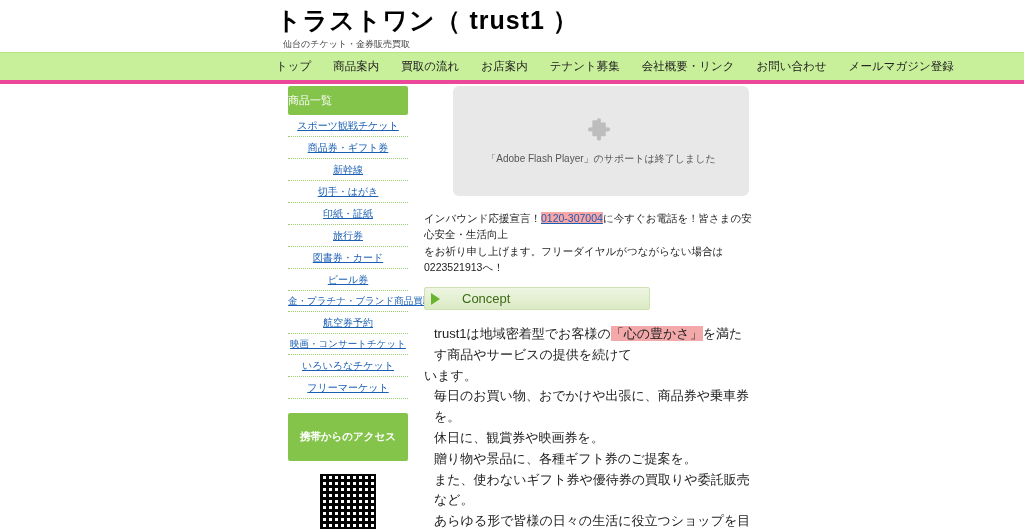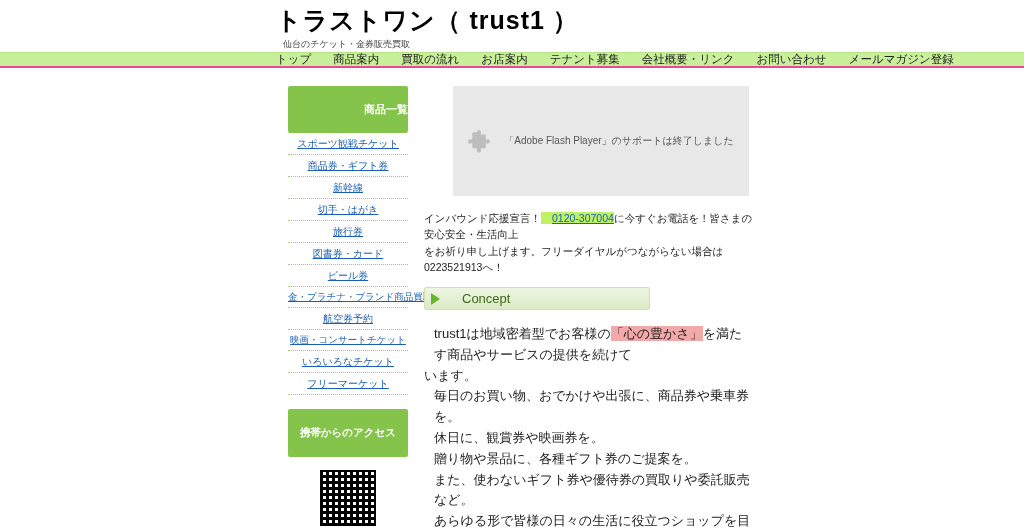--- a/index.html
+++ b/index.html
@@ -37,24 +37,24 @@
     position: absolute;
     left: 576px; top: 18px;
     font-size: 13px;
     color: #000;
   }
 
   
   .navbar {
     position: absolute;
     top: 52px; left: 0;
-    width: 1024px; height: 16px;
+    width: 1024px; height: 32px;
     background: #c8ef9a;
     border-top: 1px solid #b6e585;
-    border-bottom: 2px solid #ec4899;
+    border-bottom: 4px solid #ec4899;
   }
   .navbar .nav-inner {
     display: flex;
     align-items: center;
     height: 100%;
     padding-left: 276px;
     gap: 22px;
   }
   .nav-item {
     font-size: 11.5px;
@@ -67,23 +67,23 @@
   
   .sidebar {
     position: absolute;
     top: 86px; left: 288px;
     width: 120px;
   }
   .side-head {
     background: #84c44b;
     color: #fff;
     font-size: 11px;
-    font-weight: bold;
-    text-align: right;
-    padding: 16px 0;
+    font-weight: normal;
+    text-align: left;
+    padding: 7px 0;
     border-radius: 2px;
   }
   .side-link {
     display: block;
     text-align: center;
     font-size: 10px;
     color: #1a5fb4;
     text-decoration: underline;
     padding: 4px 0 3px;
     border-bottom: 1px dotted #9ccf6e;
@@ -120,42 +120,43 @@
   }
   .breadcrumb {
     font-size: 10.5px;
     color: #333;
     margin-bottom: 6px;
   }
   .flash-box {
     width: 296px; height: 110px;
     background: #e8e8e8;
     display: flex;
-    flex-direction: row;
+    flex-direction: column;
     align-items: center;
     justify-content: center;
     margin-left: 29px;
     gap: 10px;
+    border-radius: 6px;
   }
   .puzzle {
     width: 26px; height: 26px;
     opacity: .45;
   }
   .flash-text {
     font-size: 10px;
     color: #555;
   }
   .intro {
     margin-top: 14px;
     font-size: 10.5px;
     line-height: 1.55;
     color: #222;
     width: 330px;
   }
-  .hl-pink { background: #bef264; padding-left: 11px; }
+  .hl-pink { background: #fca5a5; }
   .hl-pink2 { background: #f3a9a9; }
   .phone { color: #1a5fb4; text-decoration: underline; }
 
   .sec-head {
     margin-top: 12px;
     width: 226px;
     background: linear-gradient(to bottom, #eef5e2, #dbeac5);
     border: 1px solid #cfe0b3;
     border-radius: 2px;
     display: flex;
@@ -212,20 +213,21 @@
       <a class="nav-item">メールマガジン登録</a>
     </div>
   </div>
 
   <div class="sidebar">
     <div class="side-head">商品一覧</div>
     <a class="side-link">スポーツ観戦チケット</a>
     <a class="side-link">商品券・ギフト券</a>
     <a class="side-link">新幹線</a>
     <a class="side-link">切手・はがき</a>
+    <a class="side-link">印紙・証紙</a>
     <a class="side-link">旅行券</a>
     <a class="side-link">図書券・カード</a>
     <a class="side-link">ビール券</a>
     <a class="side-link wide">金・プラチナ・ブランド商品買取</a>
     <a class="side-link">航空券予約</a>
     <a class="side-link wide">映画・コンサートチケット</a>
     <a class="side-link">いろいろなチケット</a>
     <a class="side-link">フリーマーケット</a>
 
     <div class="side-box2">携帯からのアクセス</div>

